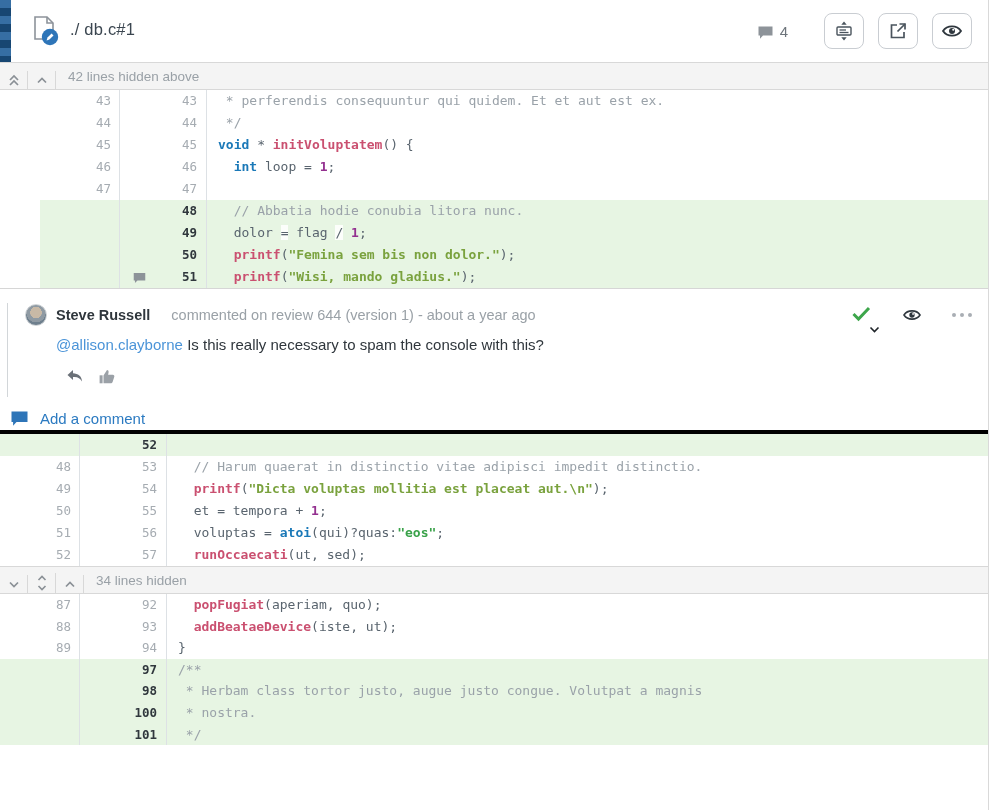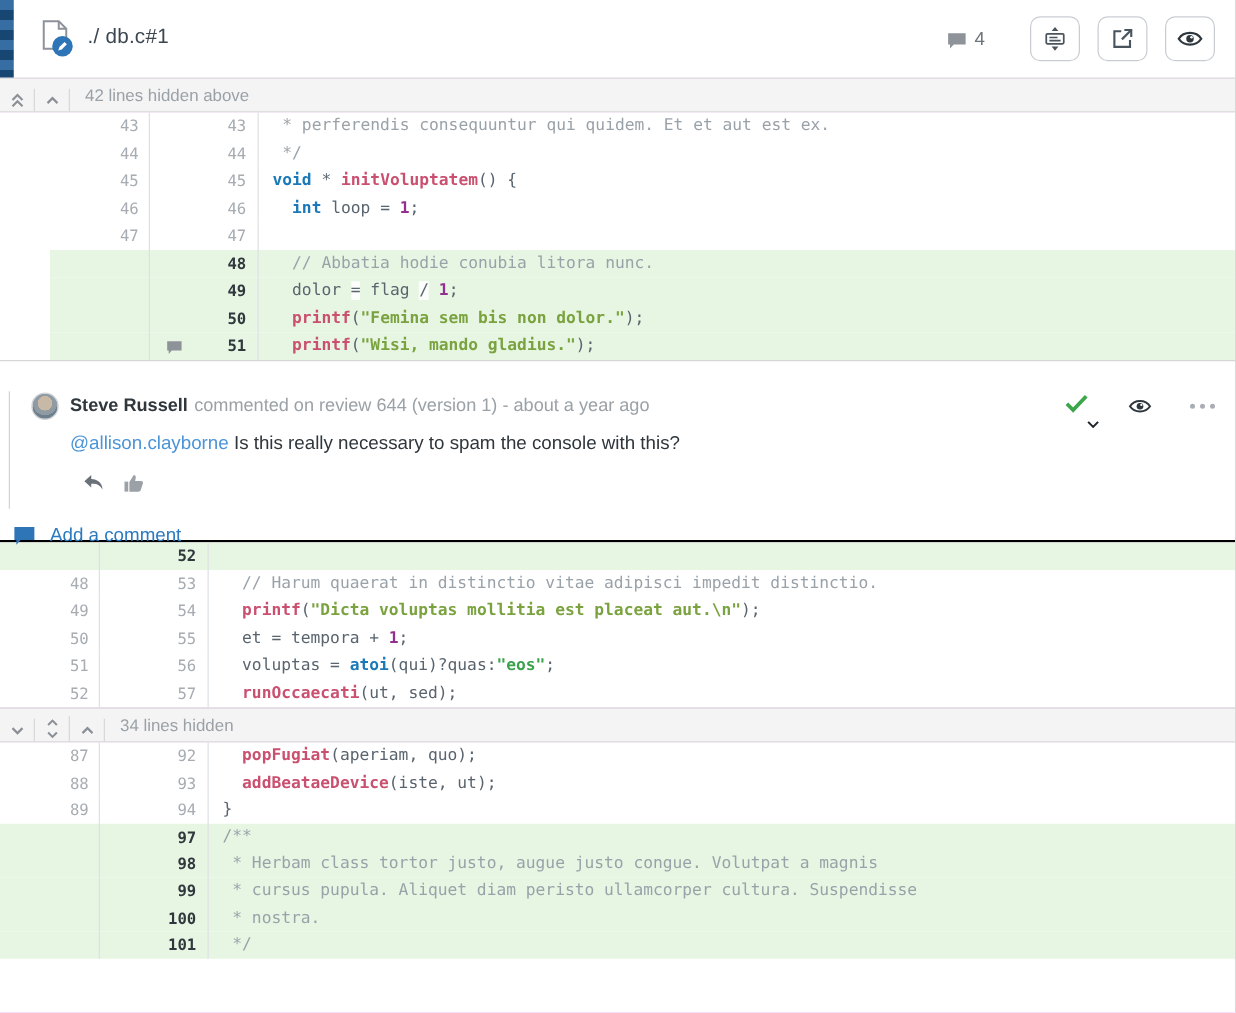--- a/index.html
+++ b/index.html
@@ -60,31 +60,31 @@
   .tk-comment { color:#9aa2a9; }
   .tk-kw      { color:#1b79b8; font-weight:bold; }
   .tk-fn      { color:#ca5070; font-weight:bold; }
   .tk-str     { color:#7aa23e; font-weight:bold; }
   .tk-str2    { color:#3aa24a; font-weight:bold; }
   .tk-num     { color:#93308f; font-weight:bold; }
   .tk-hl      { color:#59646e; background:rgba(255,255,255,.85); }
   .gutter-marker { position:absolute; left:12px; top:4px; cursor:pointer; }
 
   
-  .thread { height:146px; border-top:1px solid #d6d6d6; border-bottom:2px solid #000000;
-            padding-top:24px; background:#fff; }
+  .thread { height:146px; border-top:1px solid #d6d6d6; border-bottom:4px solid #000000;
+            padding-top:14px; background:#fff; }
   .thread-inner { margin-left:7px; border-left:1px solid #d2d6d9; }
   .thread-head { display:flex; align-items:center; height:24px; }
   .avatar {
     width:22px; height:22px; border-radius:50%; margin-left:17px; flex:none;
     background:radial-gradient(circle at 50% 38%, #c8b9a6 0 36%, #8f9aa3 37% 60%, #6e7f8d 61%);
     border:1px solid #cfd3d6;
   }
   .author { font-size:14.5px; font-weight:bold; color:#2f363c; margin-left:9px; }
-  .meta { font-size:14.5px; color:#9aa1a7; margin-left:5px; }
+  .meta { font-size:14.5px; color:#9aa1a7; margin-left:21px; }
   .head-icons { margin-left:auto; display:flex; align-items:center; gap:30px; margin-right:16px; }
   .check-wrap { position:relative; cursor:pointer; }
   .check-caret { position:absolute; right:-8px; bottom:-7px; }
   .dots { display:flex; gap:4px; cursor:pointer; }
   .dots i { width:4px; height:4px; border-radius:50%; background:#a9aeb4; }
   .thread-body { margin:9px 0 0 48px; font-size:15px; color:#2f363c; }
   .mention { color:#4b94d8; cursor:pointer; }
   .thread-actions { display:flex; gap:13px; margin:15px 0 0 57px; padding-bottom:12px; }
   .thread-actions svg { cursor:pointer; }
   .add-comment { display:flex; align-items:center; margin:13px 0 0 10px; cursor:pointer; }
@@ -324,25 +324,20 @@
         <div class="gutter col-new"><span>97</span></div>
         <div class="col-code"><span class="tk-comment">/**</span></div>
       </div>
       <div class="code-row row-added">
         <div class="gutter col-old"></div>
         <div class="gutter col-new"><span>98</span></div>
         <div class="col-code"><span class="tk-comment"> * Herbam class tortor justo, augue justo congue. Volutpat a magnis</span></div>
       </div>
       <div class="code-row row-added">
         <div class="gutter col-old"></div>
-        <div class="gutter col-new"><span>99</span></div>
-        <div class="col-code"><span class="tk-comment"> * cursus pupula. Aliquet diam peristo ullamcorper cultura. Suspendisse</span></div>
-      </div>
-      <div class="code-row row-added">
-        <div class="gutter col-old"></div>
         <div class="gutter col-new"><span>100</span></div>
         <div class="col-code"><span class="tk-comment"> * nostra.</span></div>
       </div>
       <div class="code-row row-added">
         <div class="gutter col-old"></div>
         <div class="gutter col-new"><span>101</span></div>
         <div class="col-code"><span class="tk-comment"> */</span></div>
       </div>
     </section>
 

